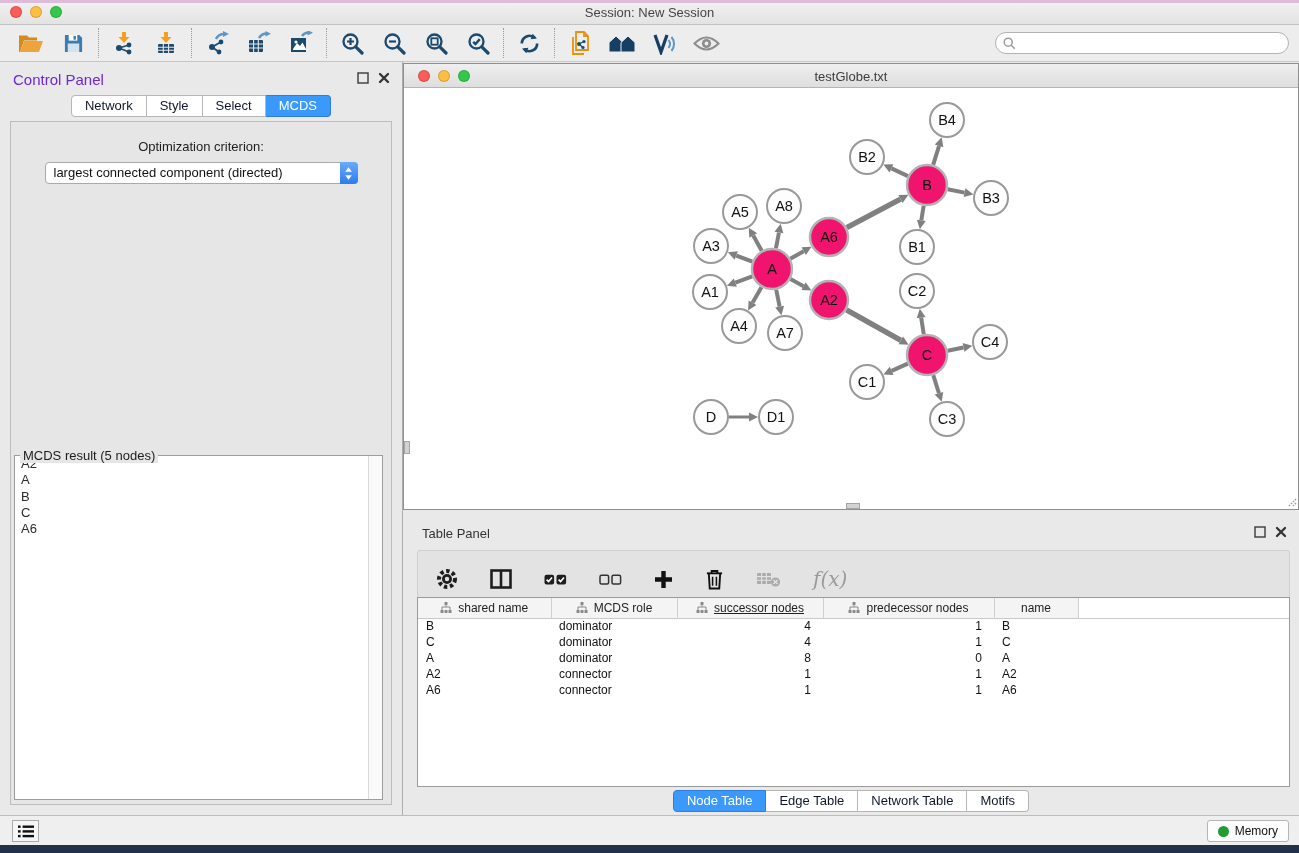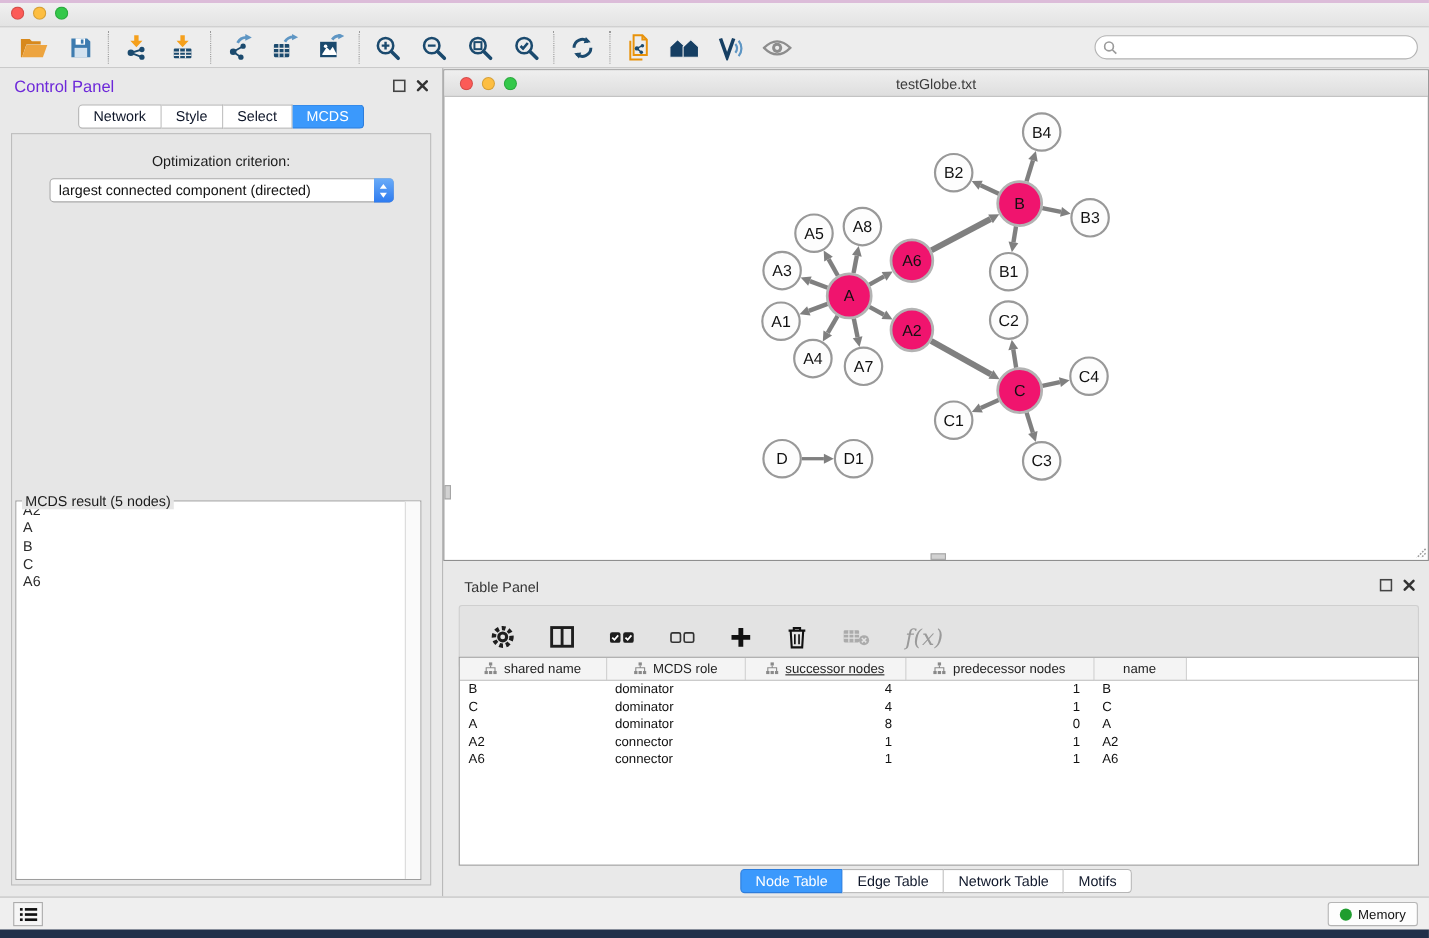--- a/index.html
+++ b/index.html
@@ -68,21 +68,21 @@
     font-size:13px; color:#3c3c3c; }
   #net-canvas { display:block; }
   .split-handle { position:absolute; background:#d2d2d2; border:1px solid #a5a5a5; }
   #grip { position:absolute; right:1px; bottom:1px; }
 
   
   #table-panel { position:absolute; left:403px; top:510px; width:896px; height:305px; background:#e9e9e9; }
   #tp-title { position:absolute; left:19px; top:16px; font-size:13px; color:#333; }
   #tp-toolbar { position:absolute; left:14px; right:9px; top:40px; height:58px;
     background:#e3e3e3; border:1px solid #cfcfcf; border-radius:3px;
-    display:flex; align-items:center; gap:32px; padding-left:28px; }
+    display:flex; align-items:center; gap:32px; padding-left:18px; }
   #fx-label { font-size:20px; font-style:italic; color:#9a9a9a; font-family:"DejaVu Serif", serif; }
   #node-table { position:absolute; left:14px; right:9px; top:87px; height:190px;
     background:#fff; border:1px solid #9a9a9a; overflow:hidden; }
   #node-table table { border-collapse:collapse; table-layout:fixed; font-size:12px; }
   #node-table th { height:20px; background:#f4f4f4; border-bottom:1px solid #cacaca;
     border-right:1px solid #cfcfcf; font-weight:normal; color:#222;margin-top:27px; }
   #node-table th .hwrap { display:flex; align-items:center; justify-content:center; gap:6px; }
   #node-table th.filler { background:#fff; border-right:none; }
   #node-table td { height:16px; padding:0 8px; color:#111; white-space:nowrap; }
   #node-table td.num { text-align:right; padding-right:12px; }
@@ -103,20 +103,21 @@
 </style>
 </head>
 <body>
 
 <div id="titlebar">
   <div class="lights">
     <div class="light red"></div>
     <div class="light yellow"></div>
     <div class="light green"></div>
   </div>
+  <div class="wtitle">Session: New Session</div>
 </div>
 
 <div id="toolbar">
   <div class="ticon">
     <svg width="26" height="21" viewBox="0 0 26 21">
         <path d="M1 2.5h8l2 2h8v3H6L2 19H1z" fill="#d8891c"></path>
         <path d="M6 8h19l-4 11H2z" fill="#eda43f"></path>
       </svg>
   </div>
   <div class="ticon">

